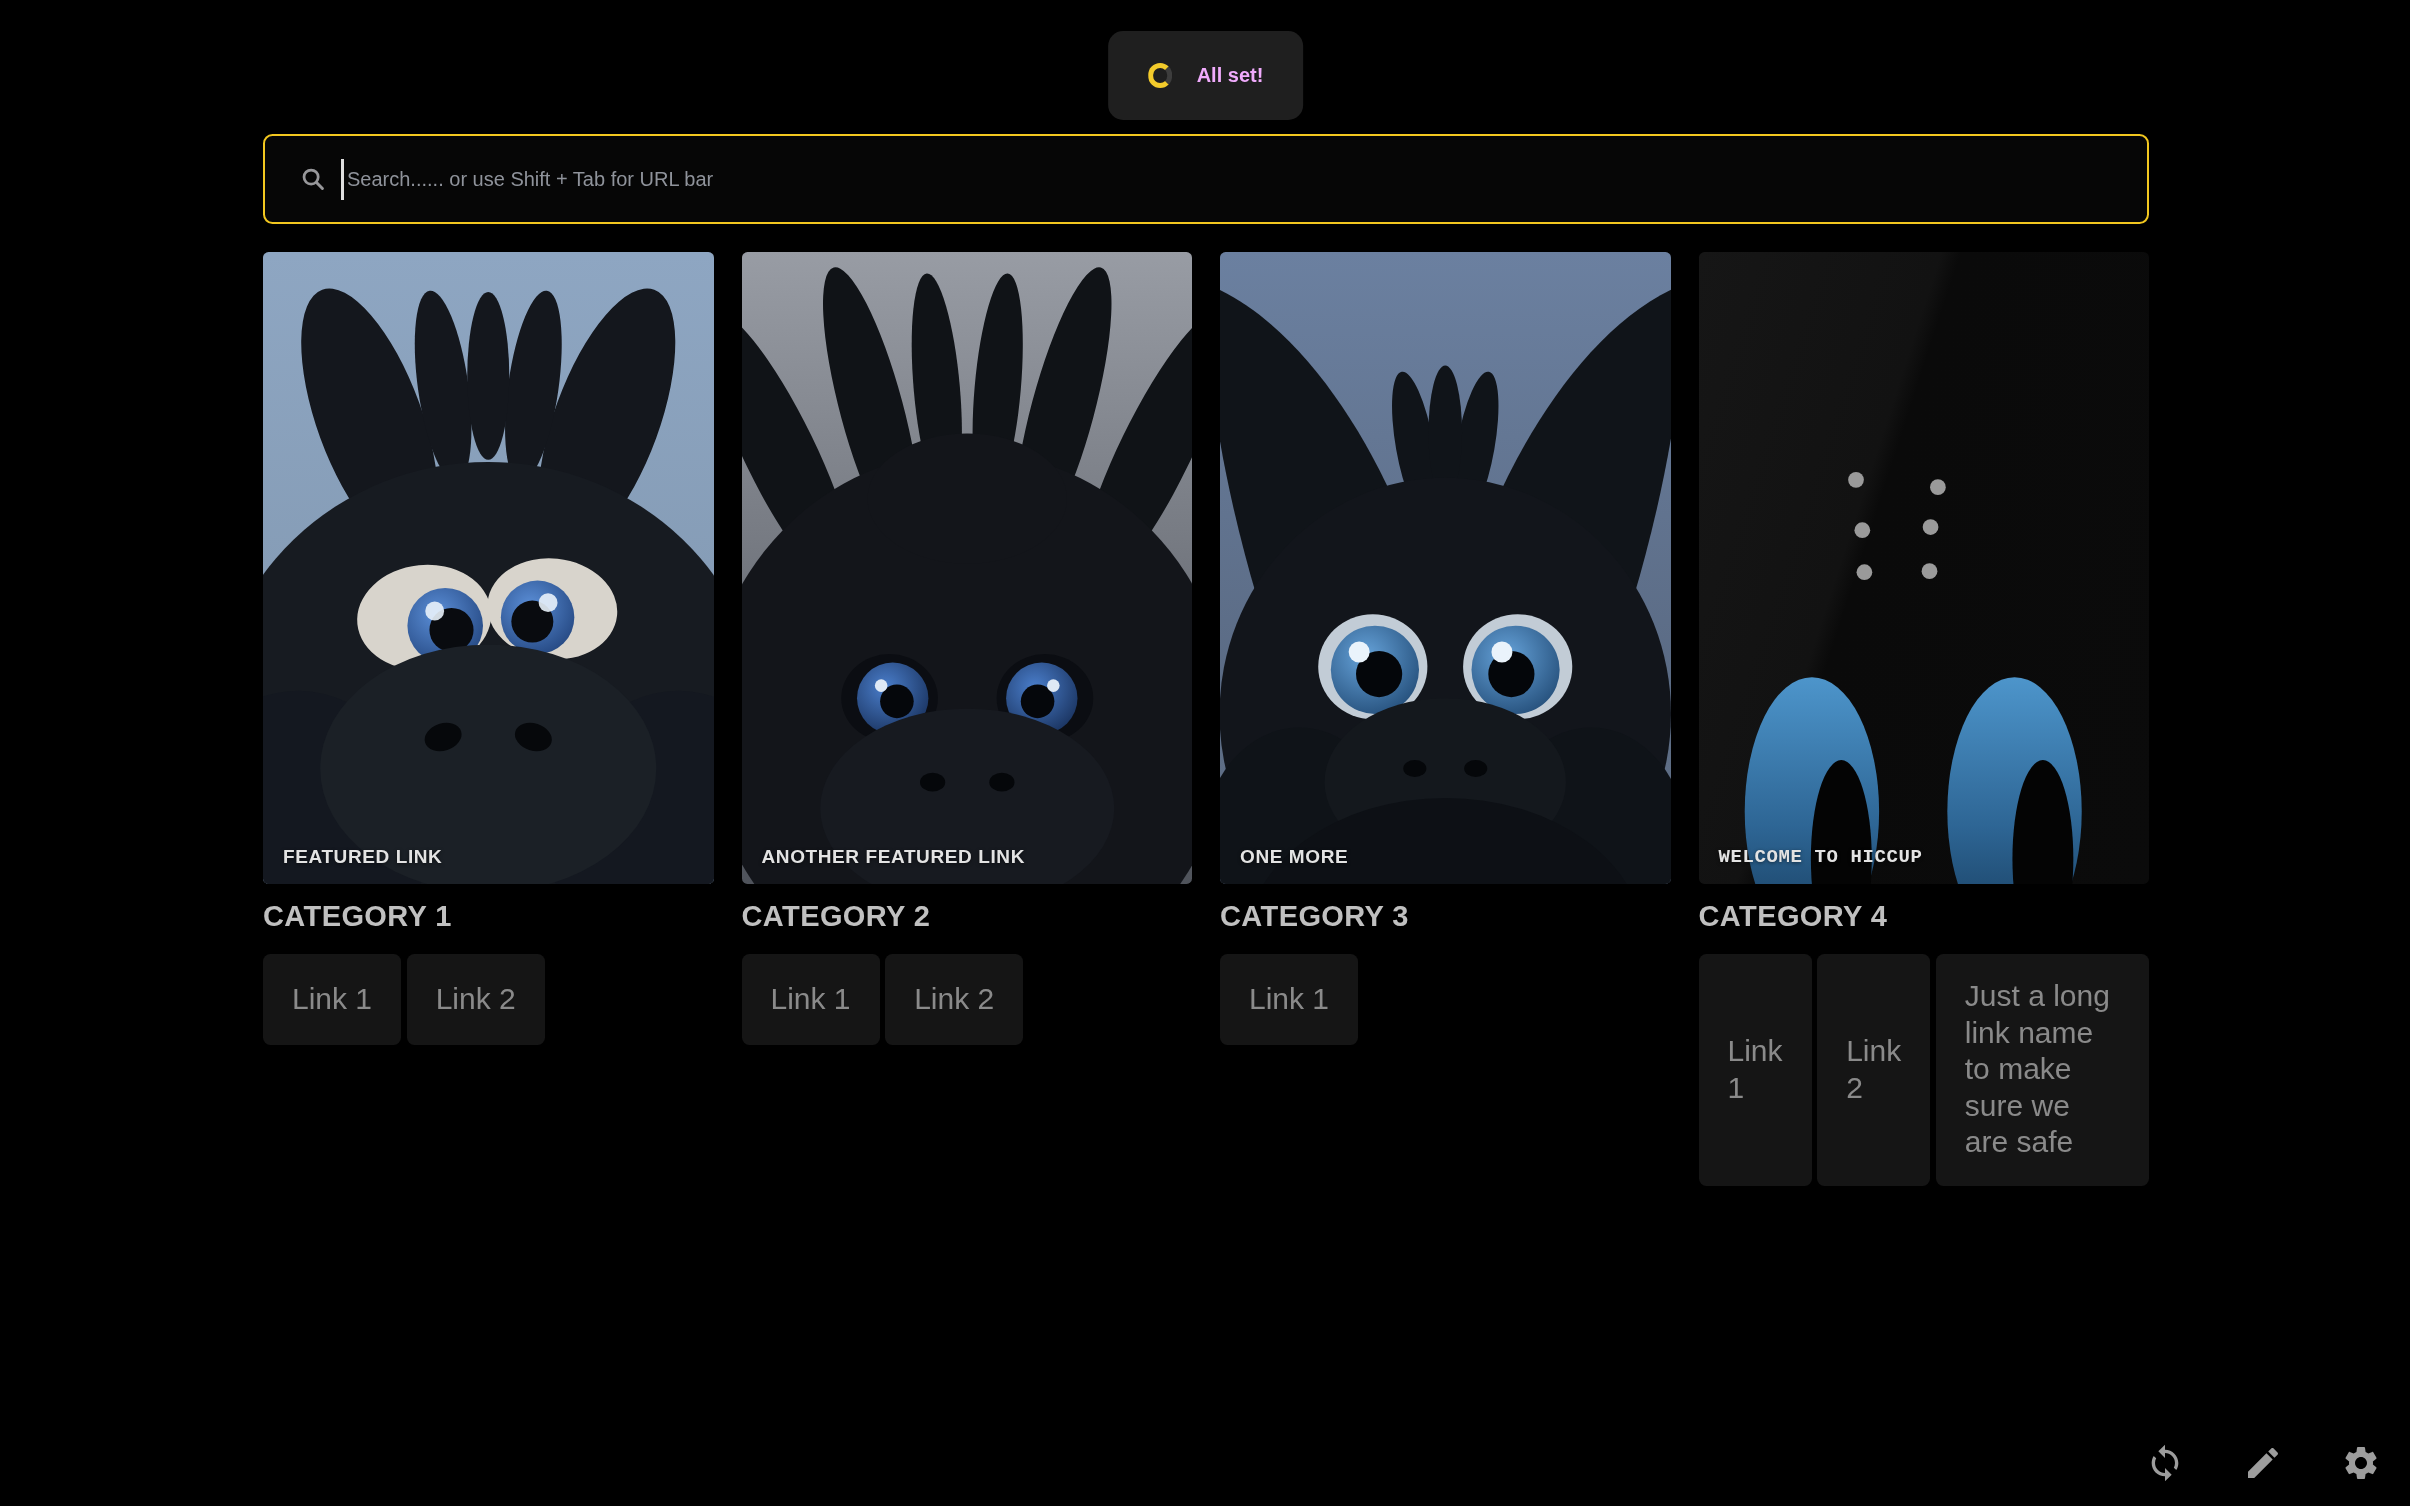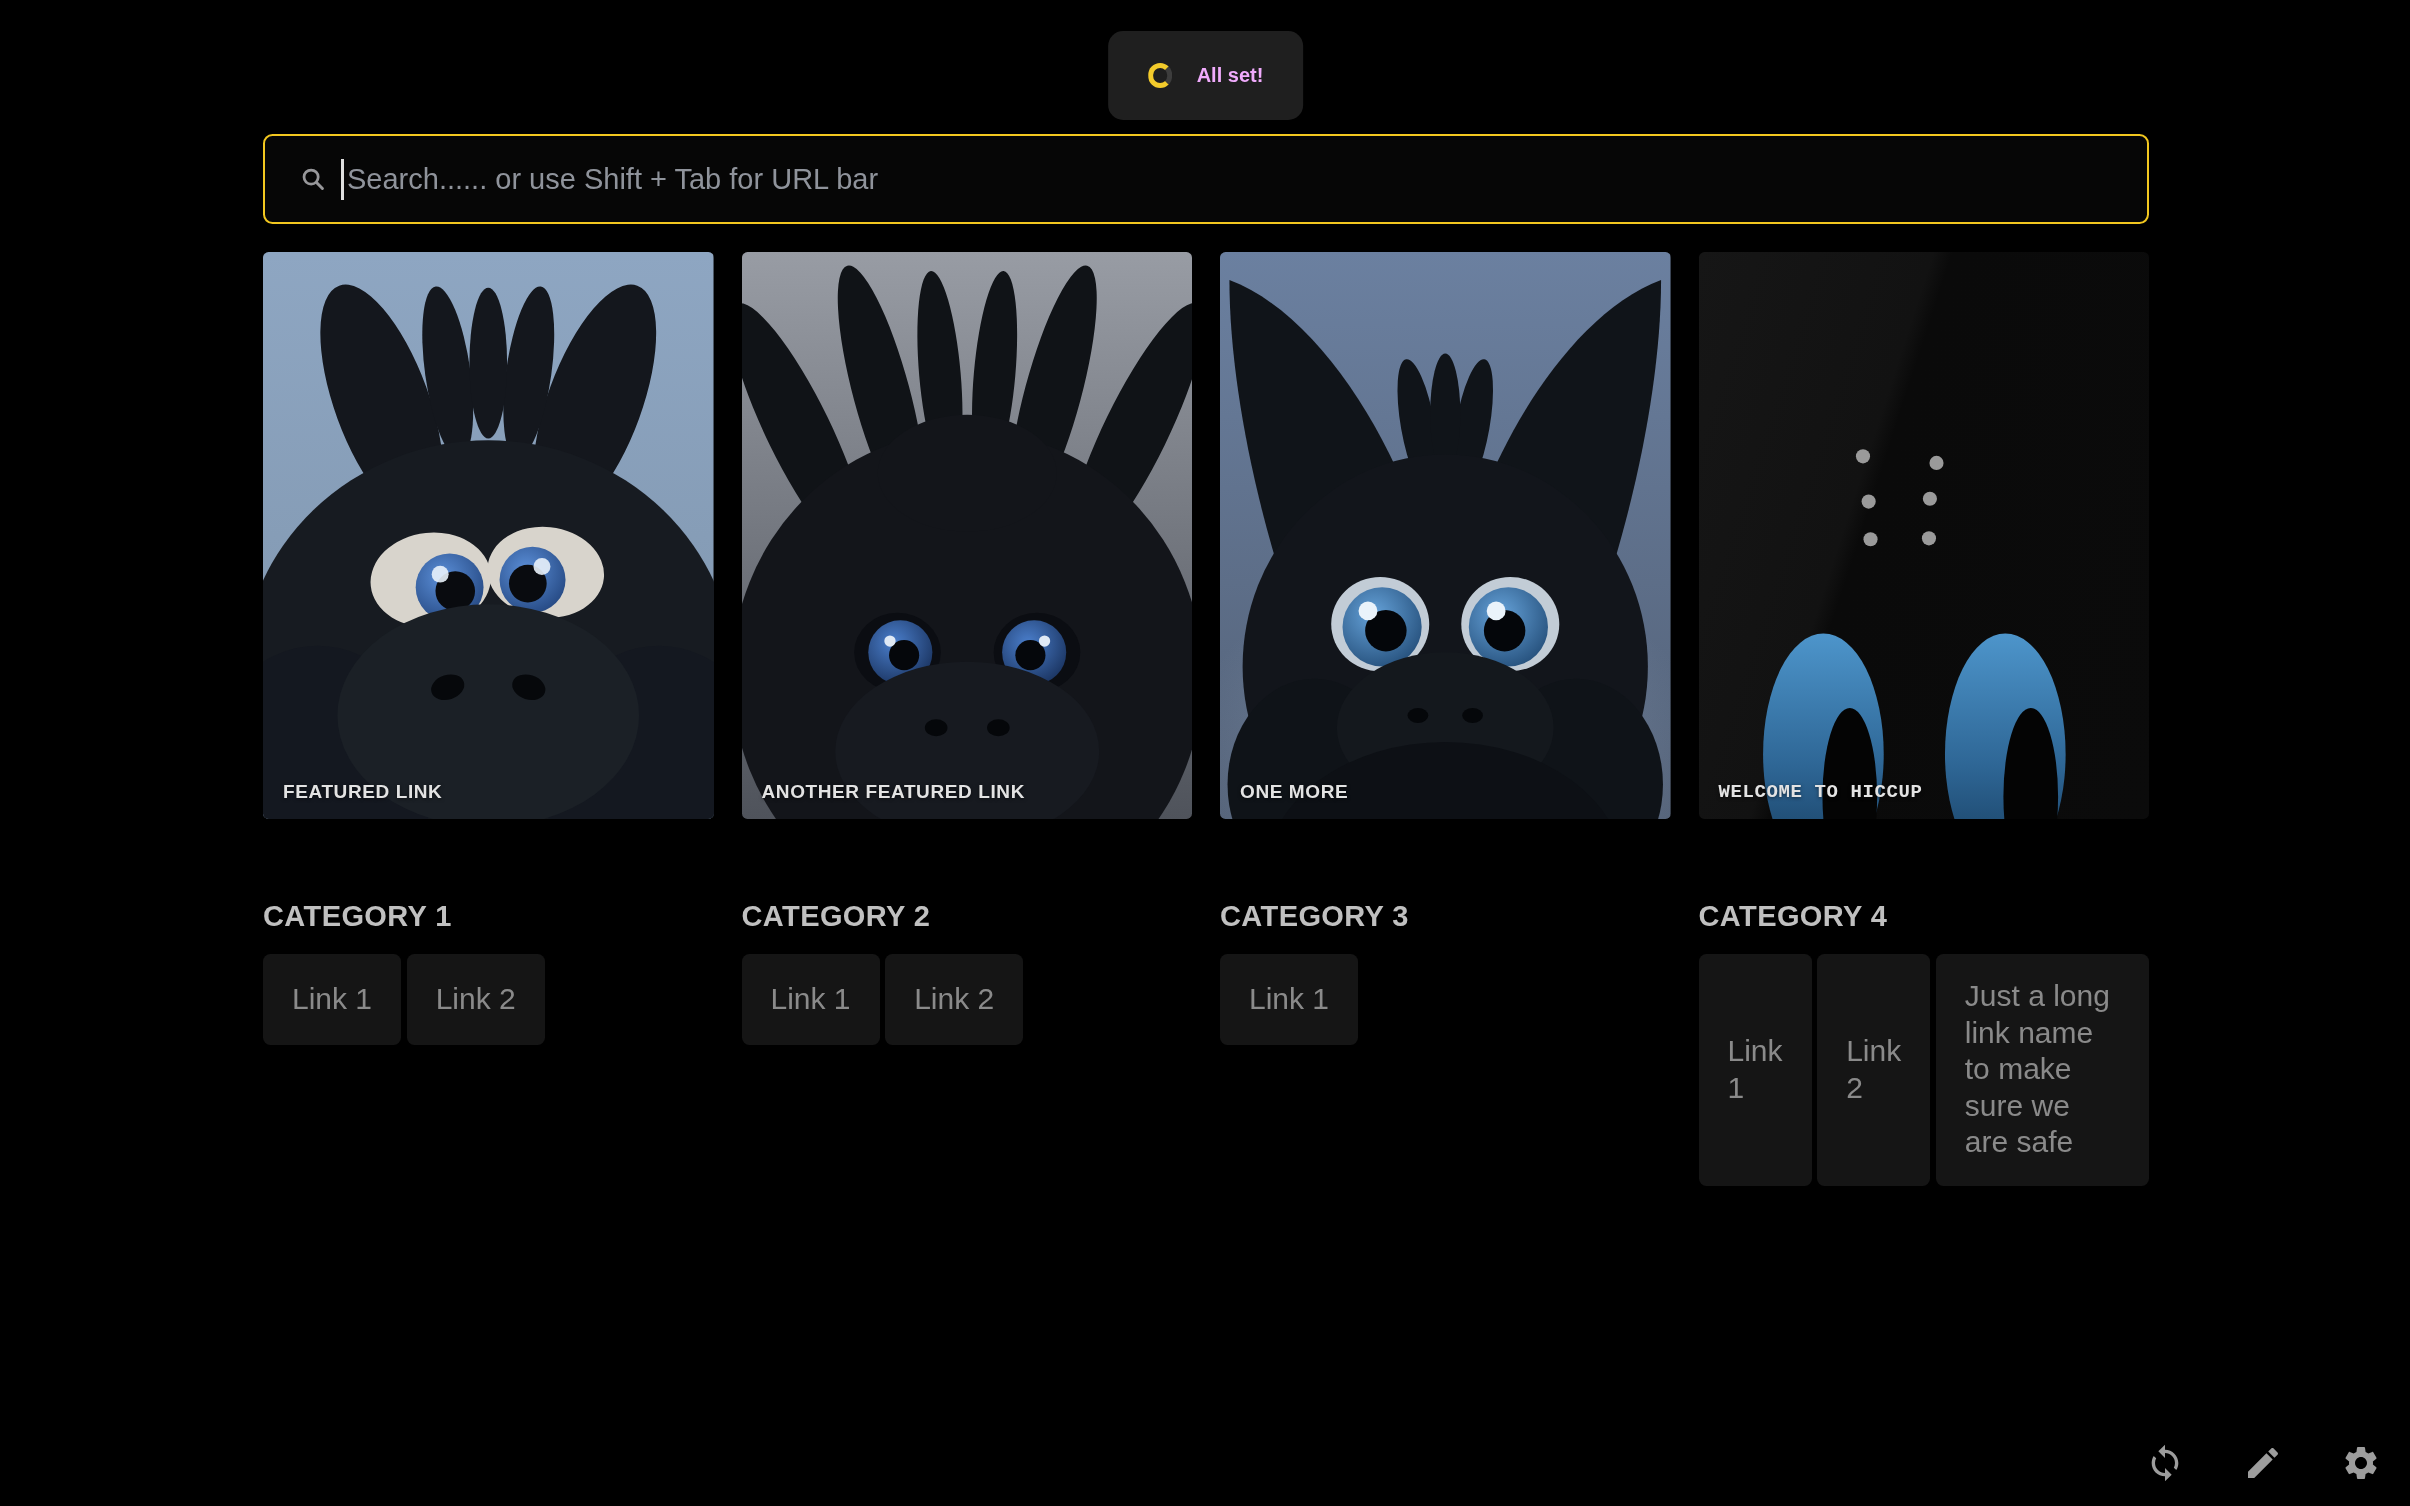--- a/index.html
+++ b/index.html
@@ -15,28 +15,28 @@
   .c-ring { width:24.5px; height:24.5px; border-radius:50%;
             border:5.6px solid #f3cb2b; border-right-color:#3d3d3d; }
   .toast-label { font-size:20px; color:#f0abfc;font-weight:bold; }
 
   
   .searchbar { position:absolute; left:263px; top:134px; width:1886px; height:90px;
                background:#060606; border:2.8px solid #f2c71f; border-radius:9.4px;
                display:flex; align-items:center; cursor:text; }
   .search-icon { margin-left:35px; flex:0 0 auto; }
   .caret { width:2.8px; height:41px; background:#dedede; margin-left:16px; }
-  .ph { font-size:29px; color:#8f939b; white-space:pre; }
+  .ph { font-size:20px; color:#8f939b; white-space:pre; }
   .ph-primary { margin-left:2.8px; }
   .ph-hint { }
 
   
   .featured { position:absolute; left:263px; top:252px; width:1886px;
               display:grid; grid-template-columns:repeat(4,1fr); gap:28px; }
-  .fcard { position:relative; height:567px; border-radius:5.6px; overflow:hidden;
+  .fcard { position:relative; height:632px; border-radius:5.6px; overflow:hidden;
            background:#0b0b0b; cursor:pointer; }
   .fcard svg.art { position:absolute; inset:0; width:100%; height:100%; display:block; }
   .fcard-label { position:absolute; left:20px; bottom:16px; z-index:3;
                  font-size:19px; font-weight:700; letter-spacing:0.6px;
                  color:#e3e3e3; text-shadow:0 0.9px 3.8px rgba(0,0,0,.55); }
   .dark-art { background:linear-gradient(108deg,#161616 0%,#121212 37%,#0a0a0a 40%,#0b0b0b 100%);font-family:Liberation Mono, monospace; }
 
   
   .categories { position:absolute; left:263px; top:902px; width:1886px;
                 display:grid; grid-template-columns:repeat(4,1fr); gap:28px;

